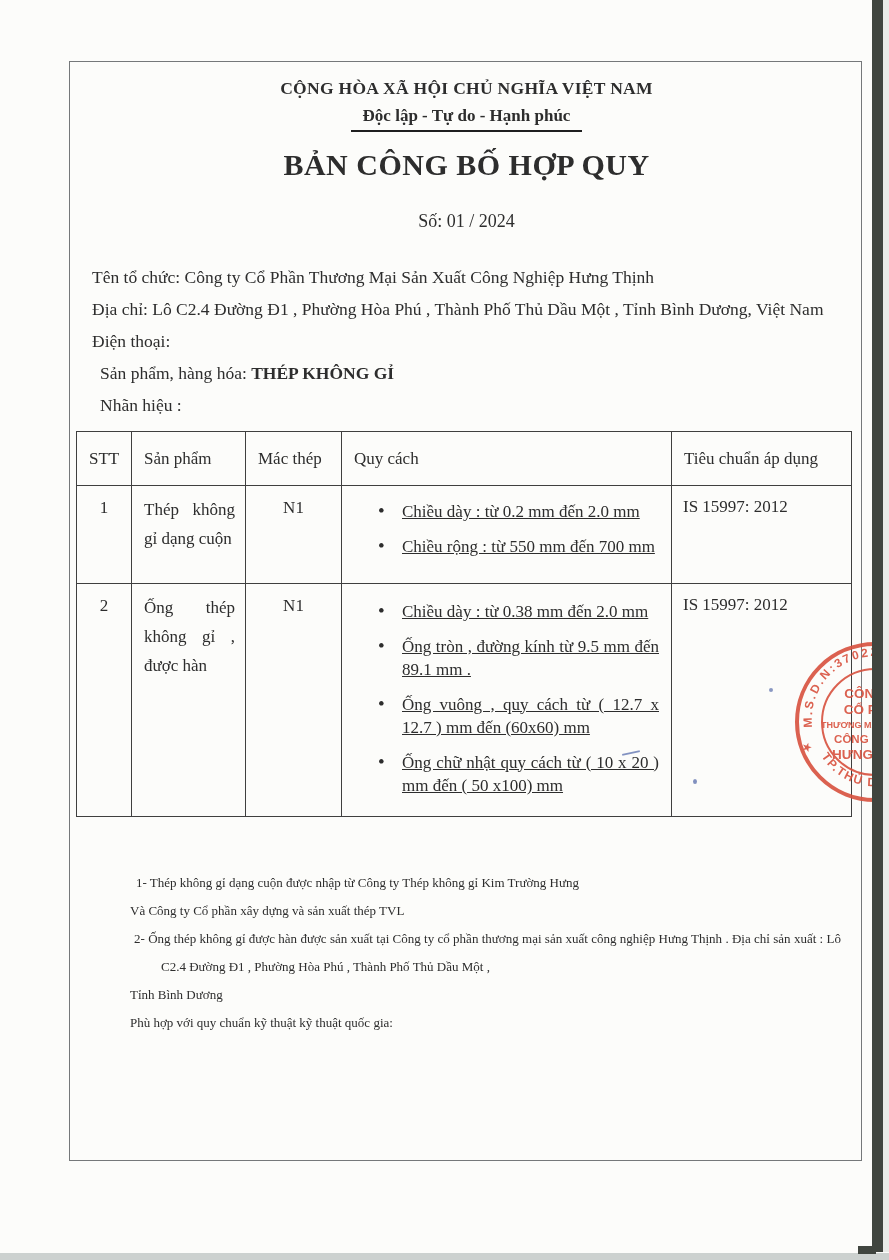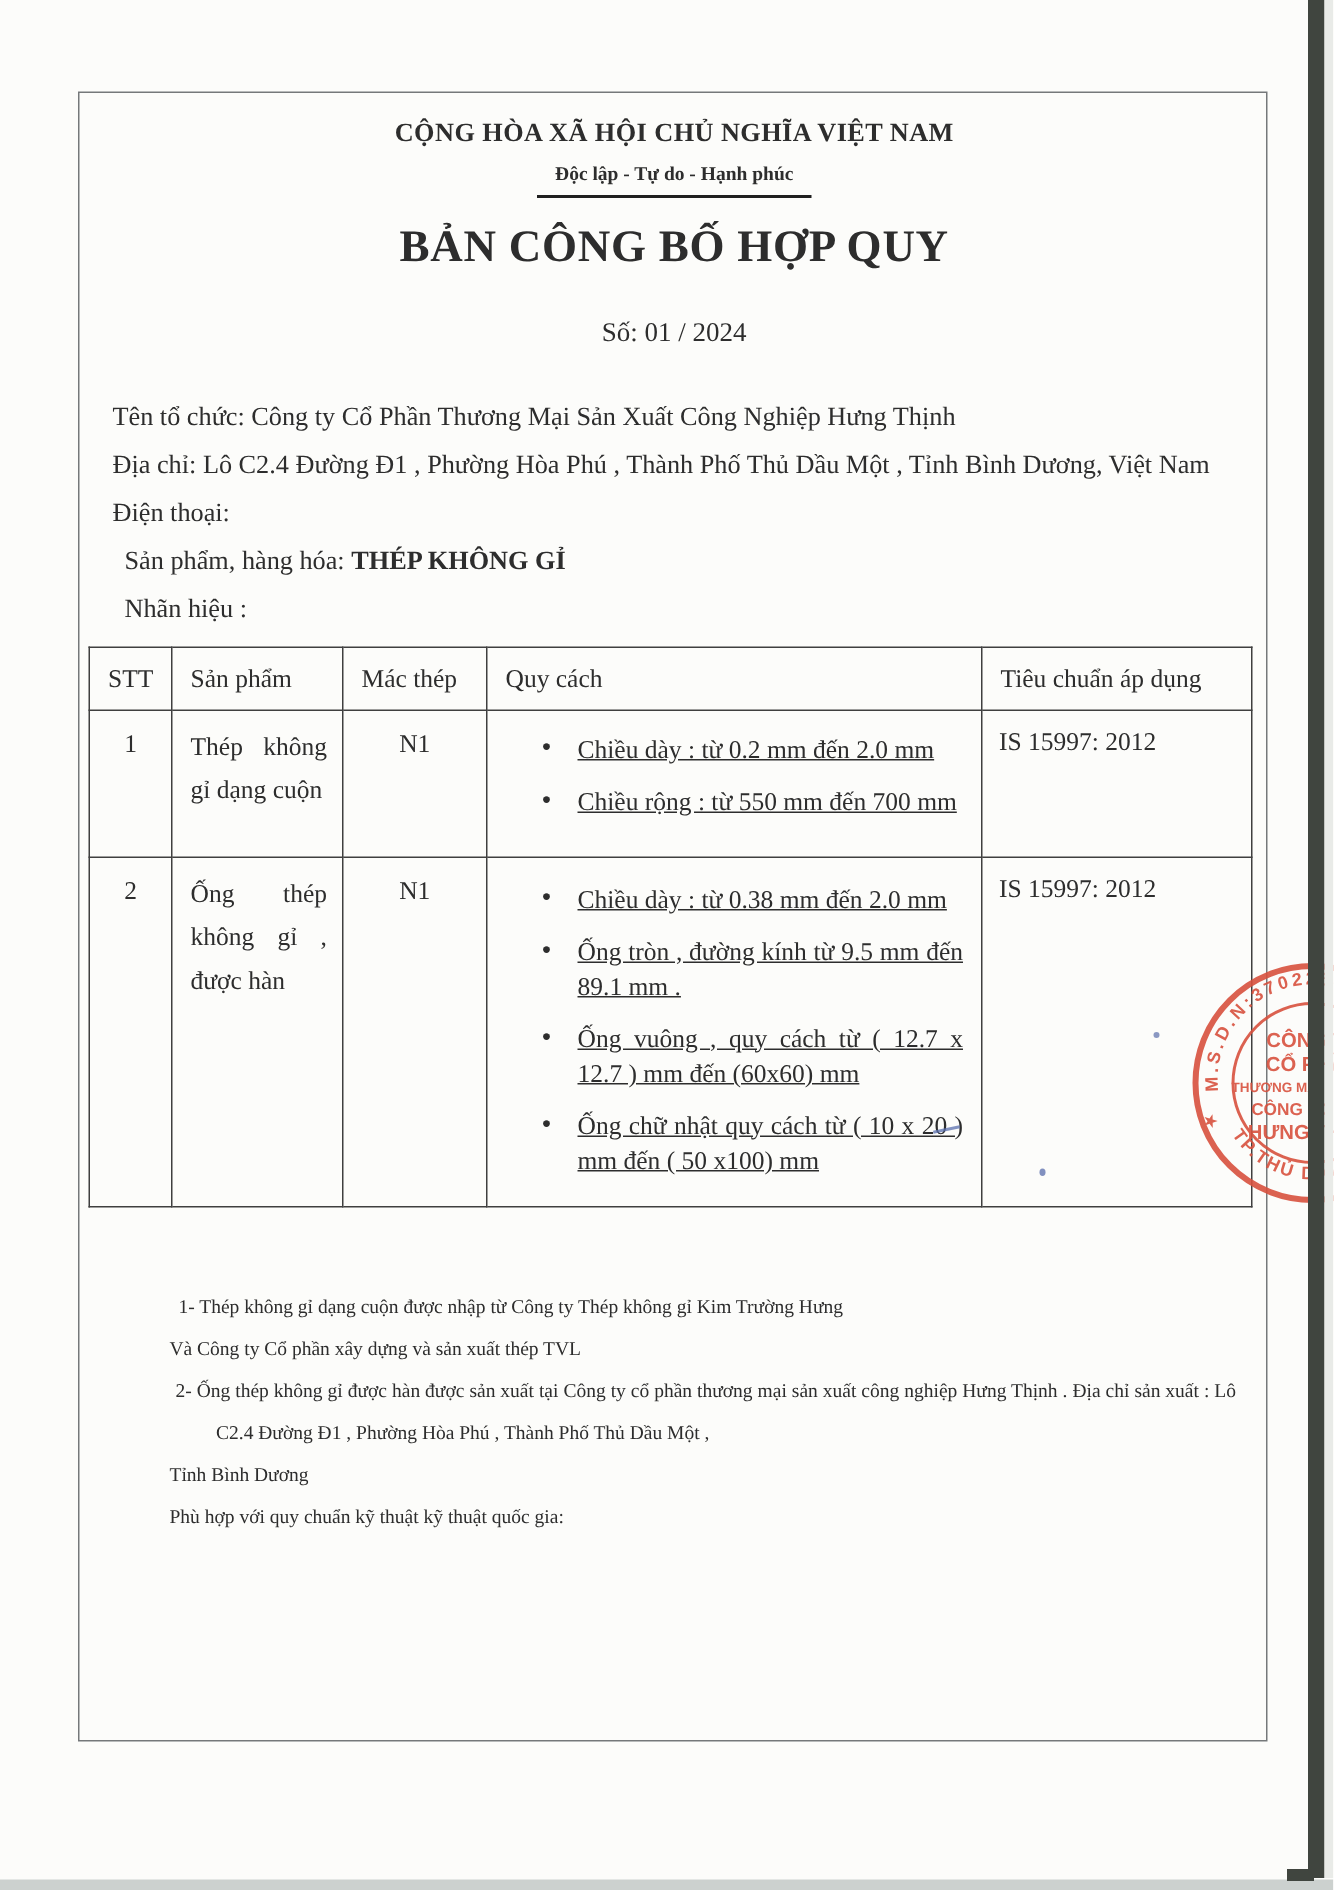--- a/index.html
+++ b/index.html
@@ -38,29 +38,29 @@
     position: absolute; left: 693px; top: 779px; width: 4px; height: 5px;
     background: #4d62a5; opacity: .7; border-radius: 50%; z-index: 2;
   }
   .pen-dot2 {
     position: absolute; left: 769px; top: 688px; width: 4px; height: 4px;
     background: #4d62a5; opacity: .65; border-radius: 50%; z-index: 2;
   }
 
   
   .frame {
-    position: absolute; left: 52px; top: 61px; width: 793px; height: 1100px;
+    position: absolute; left: 69px; top: 61px; width: 793px; height: 1100px;
     border: 1.5px solid #75787a;
     box-sizing: border-box;
     padding: 12px 20px 0 22px;
     z-index: 1;
   }
 
   .national { margin: 2px 0 0; text-align: center; font-weight: bold; font-size: 17.5px; line-height: 24px; letter-spacing: .3px; }
-  .motto { margin-top: 5px; text-align: center; font-weight: bold; font-size: 13px; line-height: 22px; }
+  .motto { margin-top: 5px; text-align: center; font-weight: bold; font-size: 17px; line-height: 22px; }
   .motto span { display: inline-block; padding: 0 12px 3px; border-bottom: 2.5px solid #1f1f1f; }
   .doc-title { margin-top: 19px; text-align: center; font-weight: bold; font-size: 30px; line-height: 28px; letter-spacing: .5px; }
   .doc-number { margin-top: 9px; text-align: center; font-size: 18px; line-height: 24px; }
 
   .info { margin-top: 28px; font-size: 17.5px; line-height: 32px; }
   .info p { margin: 0; }
   .justify { text-align: justify; }
   .ind { padding-left: 8px; }
 
   
@@ -71,21 +71,21 @@
     border-collapse: collapse;
     table-layout: fixed;
     font-size: 17px;
   }
   table.spec th, table.spec td {
     border: 1.7px solid #3f3f3f;
     vertical-align: top;
     font-weight: normal;
     box-sizing: border-box;
   }
-  table.spec thead th { height: 42px; vertical-align: middle; text-align: left; padding: 0 4px 0 12px; }
+  table.spec thead th { height: 54px; vertical-align: middle; text-align: left; padding: 0 4px 0 12px; }
   th.c-stt, td.c-stt { width: 55px; text-align: center; }
   th.c-sp,  td.c-sp  { width: 114px; }
   th.c-mt,  td.c-mt  { width: 96px; }
   th.c-qc,  td.c-qc  { width: 330px; }
   th.c-tc,  td.c-tc  { width: 180px; }
   thead th.c-stt { padding: 0; text-align: center; }
   td.c-stt { padding-top: 12px; }
   td.c-sp { padding: 9px 10px 0 12px; text-align: justify; line-height: 29px; }
   td.c-mt { padding-top: 12px; text-align: center; }
   td.c-qc { padding: 3px 12px 0 0; }

